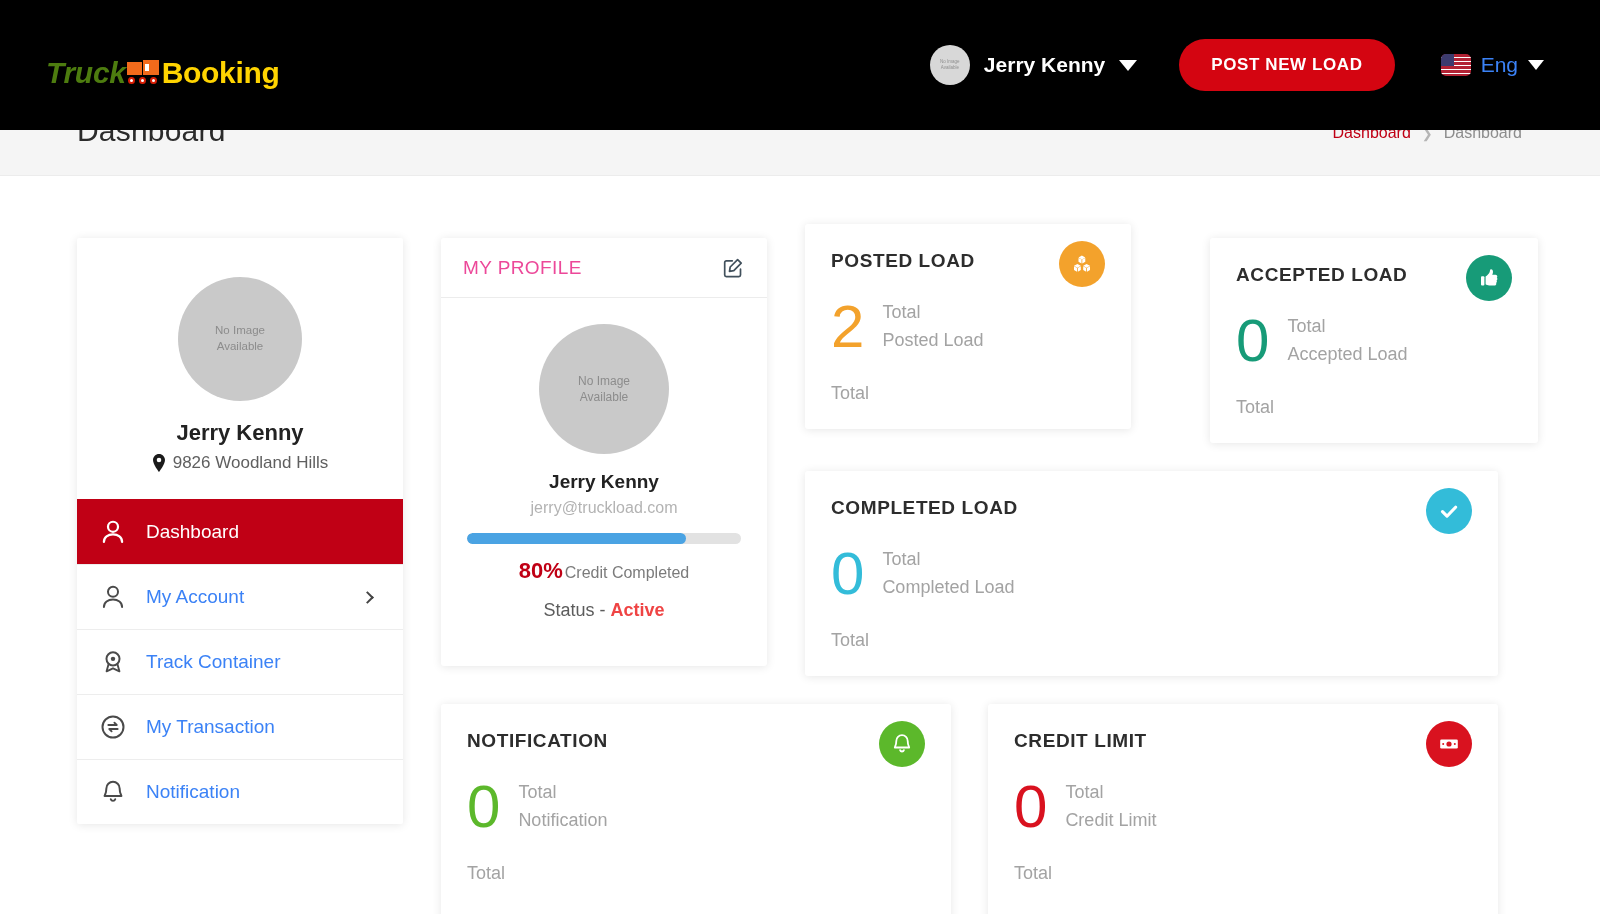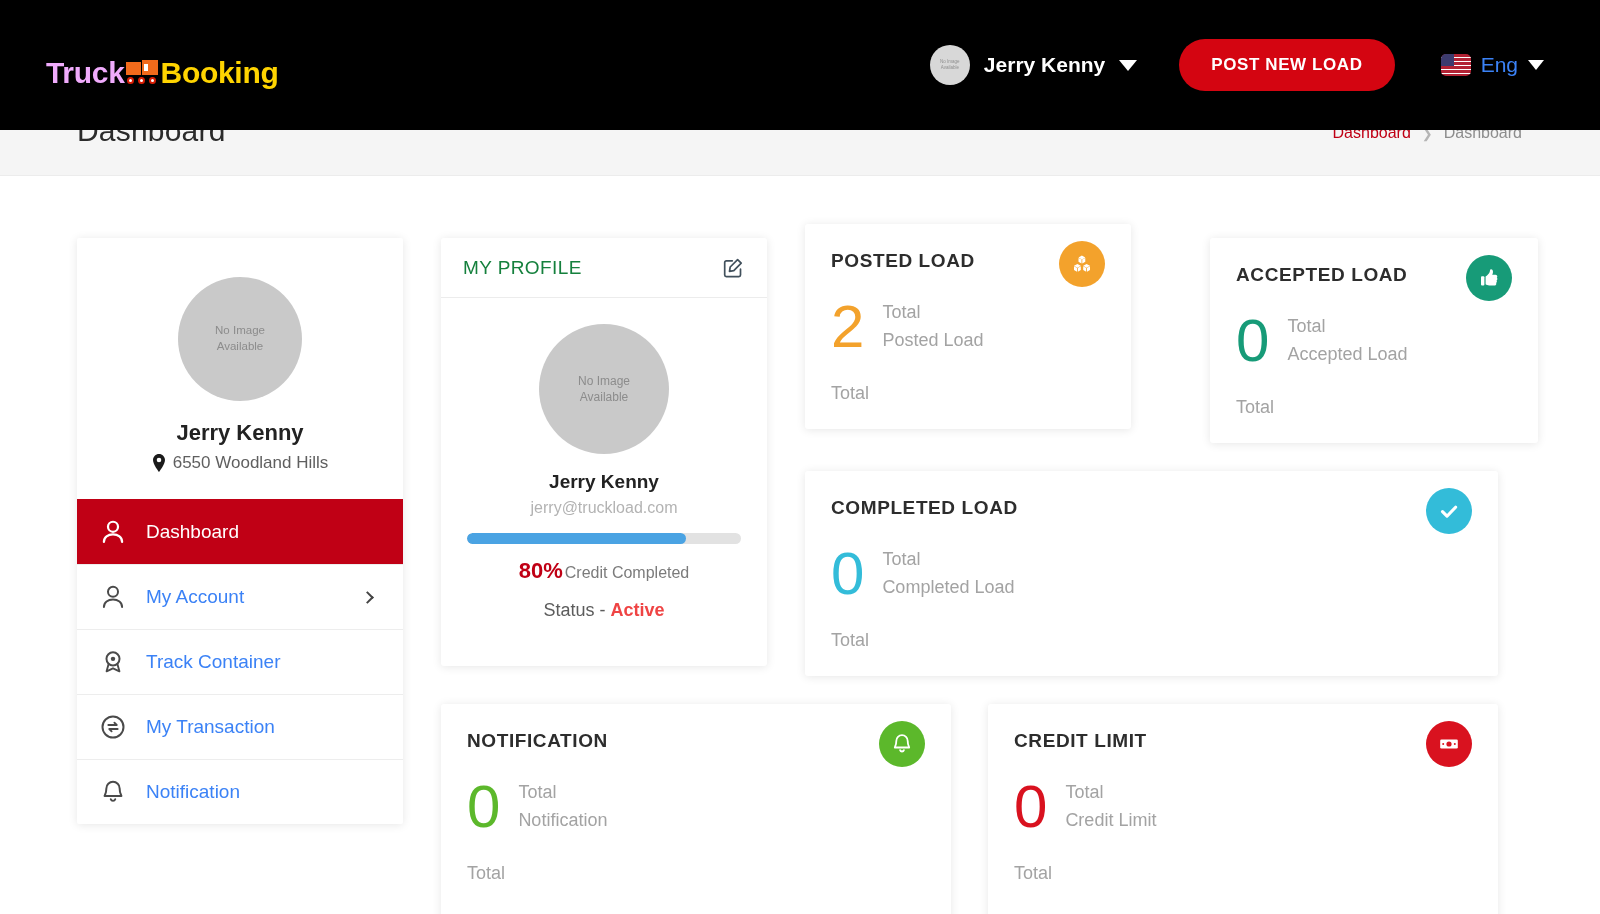--- a/index.html
+++ b/index.html
@@ -39,21 +39,21 @@
   
   .header {
     position:absolute; top:0; left:0; width:1600px; height:130px;
     background:#000000; z-index:50;
   }
   .logo {
     position:absolute; left:46px; top:56px;
     font-size:30px; font-weight:bold; letter-spacing:-.3px;
     display:flex; align-items:center;
   }
-  .logo .lg-truck { color:#f0abfc; }
+  .logo .lg-truck { color:#4d7c0f; font-style:italic; }
   .logo .lg-booking { color:#ffd400; }
   .truck-glyph {
     display:inline-block; width:34px; height:26px; position:relative; margin:0 1px;
   }
   .truck-glyph .cab {
     position:absolute; left:0px; top:2px; width:15px; height:13px;
     background:#f26a1b;
   }
   .truck-glyph .box {
     position:absolute; left:16px; top:0px; width:16px; height:15px;
@@ -159,21 +159,21 @@
     box-shadow:0 1px 10px rgba(0,0,0,.10);
   }
 
   
   #profile-card { left:441px; top:62px; width:326px; height:428px; }
   .pc-head {
     height:60px; border-bottom:1px solid #ececec;
     display:flex; align-items:center; justify-content:space-between;
     padding:0 22px;
   }
-  .pc-title { font-size:19px; letter-spacing:.4px; color:#15803d; font-weight:400; }
+  .pc-title { font-size:19px; letter-spacing:.4px; color:#ec4899; font-weight:400; }
   .pc-body { padding:26px 26px 0; text-align:center; }
   .pc-avatar {
     width:130px; height:130px; border-radius:50%; background:#c9c9c9;
     margin:0 auto 17px; display:flex; flex-direction:column;
     align-items:center; justify-content:center;
     font-size:12px; color:#8c8c8c; line-height:1.35;
   }
   .pc-name { font-size:19px; font-weight:600; color:#222; margin-bottom:6px; }
   .pc-email { font-size:16px; color:#b3b3b3; margin-bottom:16px; }
   .pc-bar {
@@ -273,21 +273,21 @@
       <div class="side-profile">
         <div class="side-avatar">
           <span>No Image</span>
           <span>Available</span>
         </div>
         <div class="side-name">Jerry Kenny</div>
         <div class="side-addr">
           <svg class="pin" width="14" height="18" viewBox="0 0 14 18">
             <path d="M7 0C3.7 0 1 2.7 1 6c0 4.4 6 12 6 12s6-7.6 6-12c0-3.3-2.7-6-6-6zm0 8.3A2.3 2.3 0 1 1 7 3.7a2.3 2.3 0 0 1 0 4.6z" fill="#1b1b1b"></path>
           </svg>
-          <span>6550 Woodland Hills</span>
+          <span>9826 Woodland Hills</span>
         </div>
       </div>
 
       <div class="nav-item active">
         <svg class="nav-icon" viewBox="0 0 24 24">
           <circle cx="12" cy="7.5" r="4.3" fill="none" stroke="#fff" stroke-width="1.9"></circle>
           <path d="M4.2 20.5c0-4 3.5-6.4 7.8-6.4s7.8 2.4 7.8 6.4" fill="none" stroke="#fff" stroke-width="1.9" stroke-linecap="round"></path>
         </svg>
         <span class="nav-label">Dashboard</span>
       </div>

